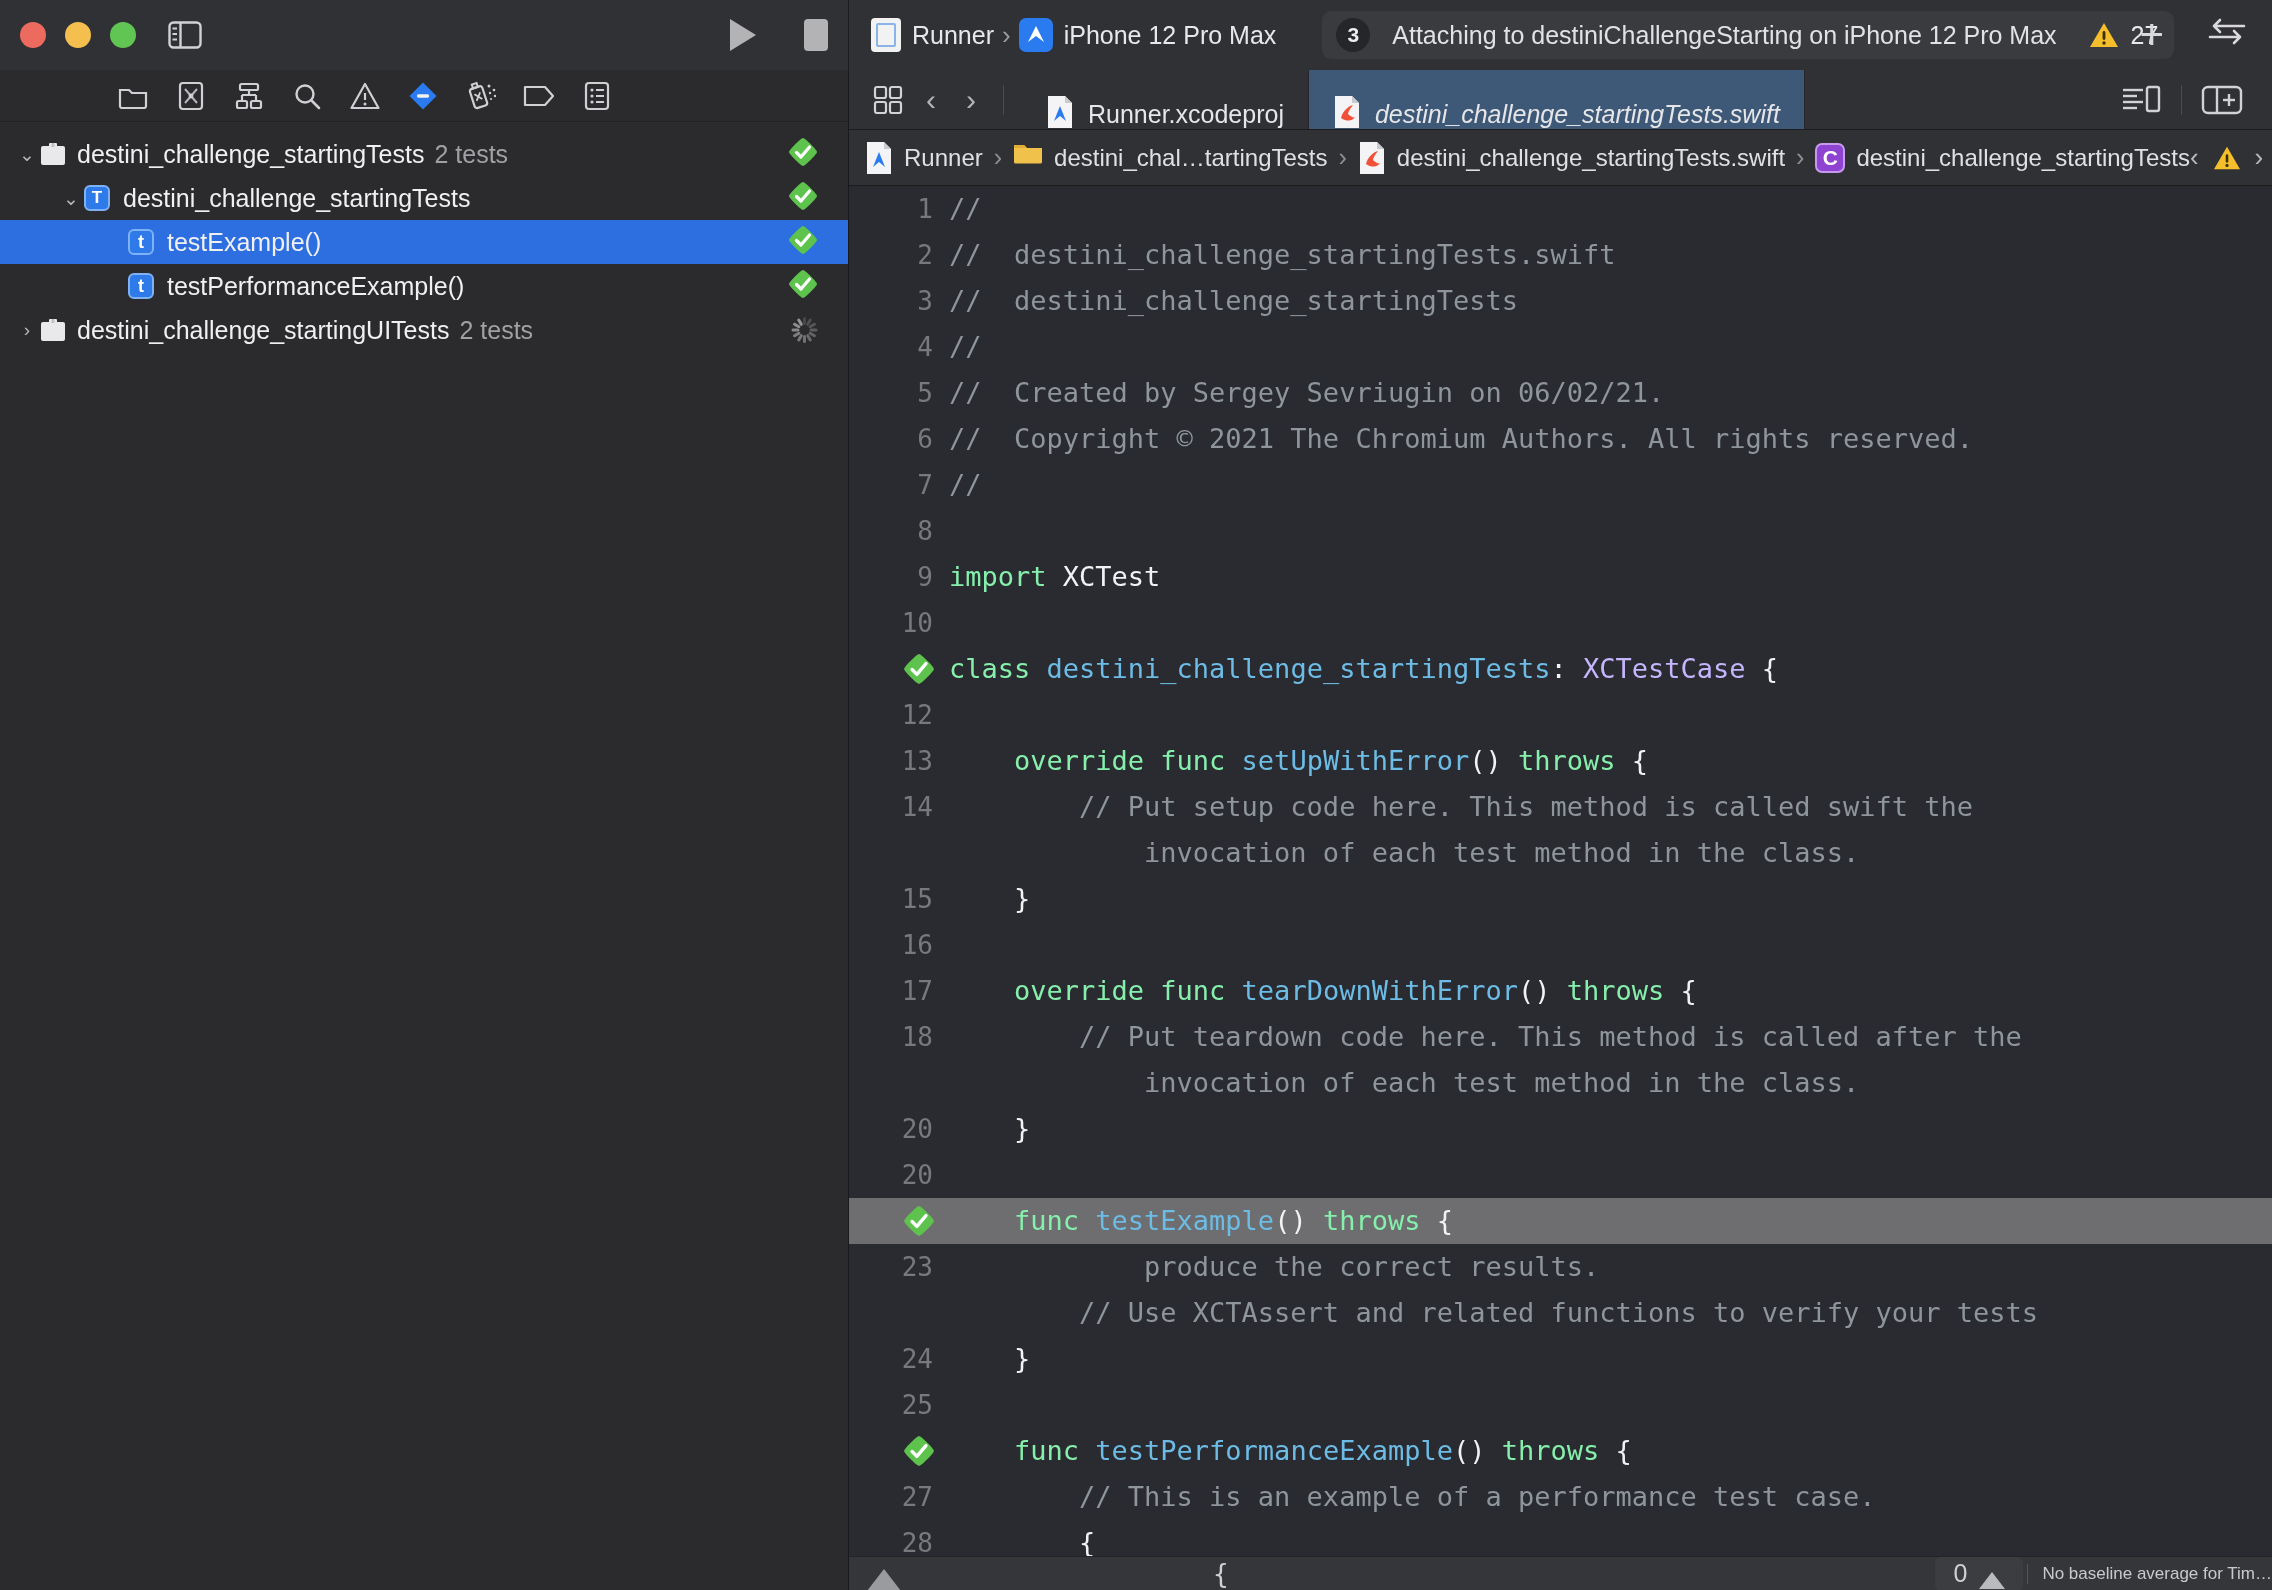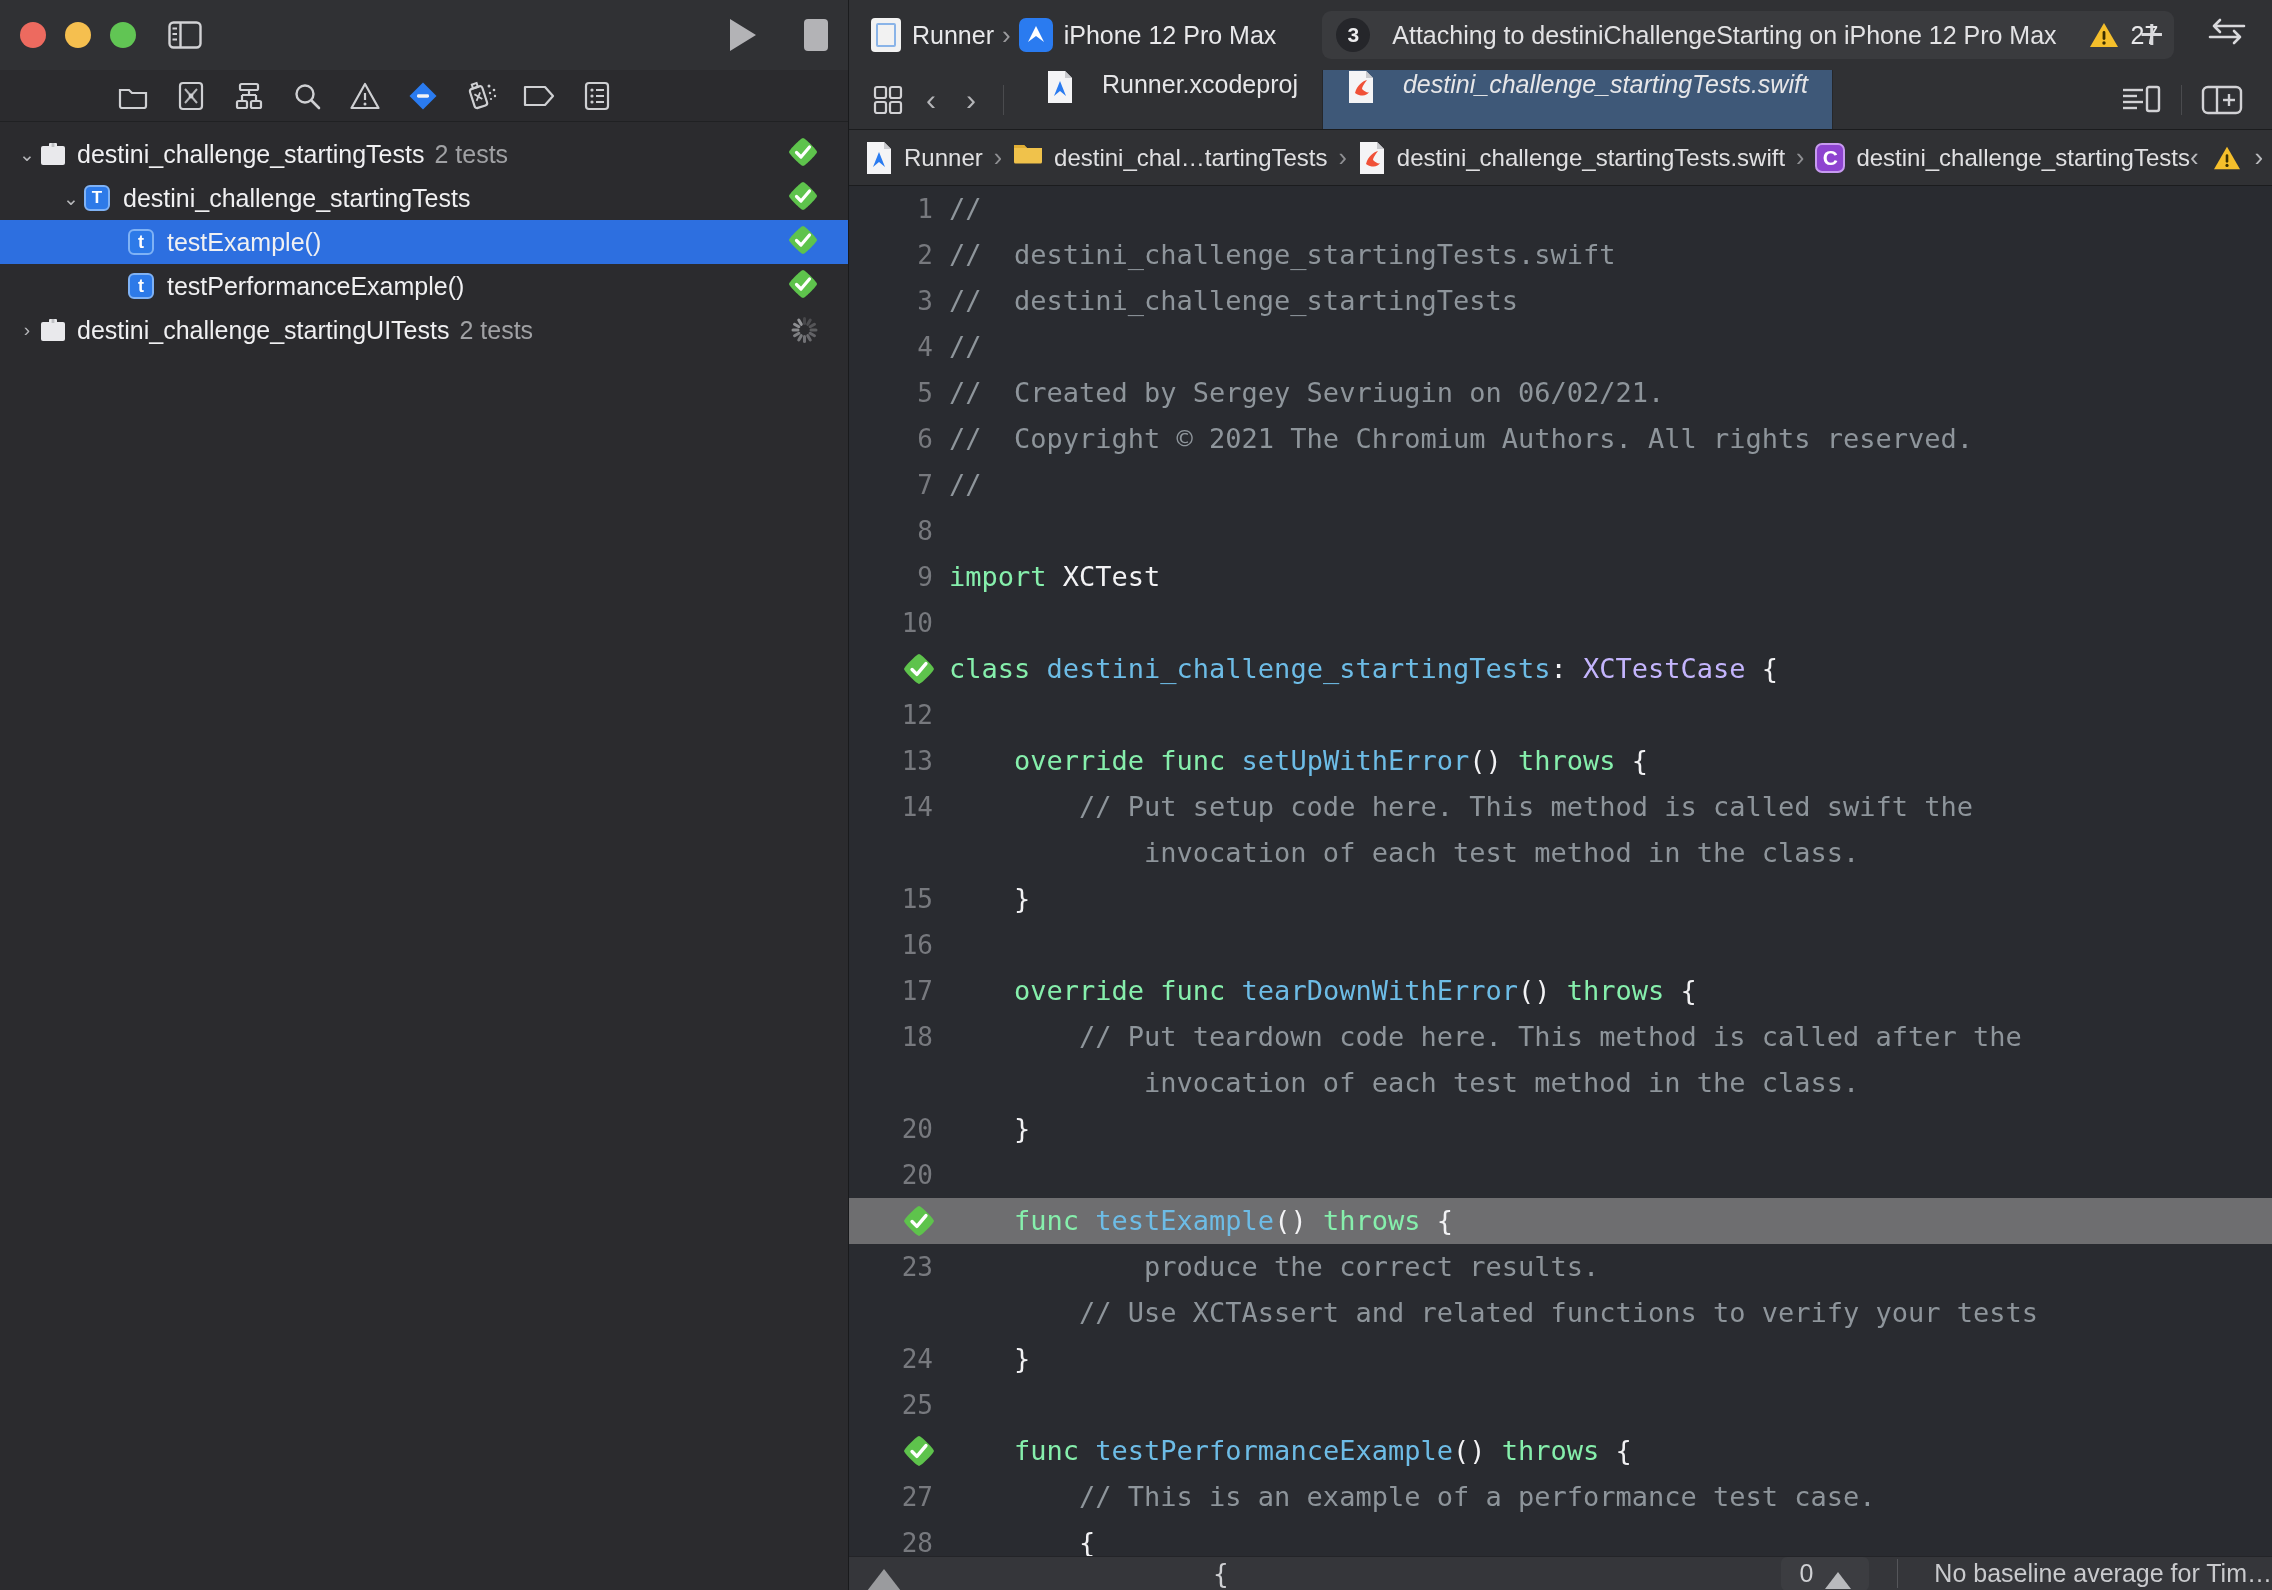--- a/index.html
+++ b/index.html
@@ -75,21 +75,21 @@
   .spinner i { position:absolute; left:11px; top:0; width:3px; height:8px; background:#9b9c9f; border-radius:2px; transform-origin:1.5px 13px; }
 
   
   .editor-pane { flex:1; display:flex; flex-direction:column; min-width:0; background:#292b30; }
 
   .tabbar { height:60px; display:flex; align-items:stretch; background:#303134; border-bottom:1px solid #1b1c1e; }
   .tabbar-left { display:flex; align-items:center; gap:0; padding:0 6px 0 16px; }
   .grid-btn { width:46px;height:46px;display:flex;align-items:center;justify-content:center;cursor:pointer; }
   .navarrow { width:40px;height:46px;display:flex;align-items:center;justify-content:center;color:#b4b5b8;font-size:30px;font-weight:300;cursor:pointer;}
   .vsep { width:1px; height:30px; background:#4a4b4e; margin:0 12px; align-self:center; }
-  .tab { display:flex; align-items:flex-start; gap:28px; padding:0 24px; height:100%; cursor:pointer; border-right:1px solid #26272a; min-width:0;}
+  .tab { display:flex; align-items:flex-end; gap:14px; padding:0 24px; height:100%; cursor:pointer; border-right:1px solid #26272a; min-width:0;}
   .tab.active { background:#3e5878; }
   .tab-label { color:#e6e6e8; font-size:25px; white-space:nowrap; }
   .tab.active .tab-label { font-style:italic; }
   .fileico { width:28px;height:34px;border-radius:3px;flex:0 0 28px; position:relative; }
   .tabbar-right { margin-left:auto; display:flex; align-items:center; gap:0; padding-right:22px; }
   .tb-ico { width:56px;height:46px;display:flex;align-items:center;justify-content:center;cursor:pointer;}
 
   .jumpbar { height:56px; display:flex; align-items:center; gap:0; background:#303134; border-bottom:1px solid #1b1c1e; padding-left:16px; }
   .crumb { display:flex; align-items:center; gap:11px; cursor:pointer; }
   .crumb-label { color:#e0e0e2; font-size:24px; white-space:nowrap; }
@@ -114,21 +114,21 @@
 
   
   .bottom-bar { position:absolute; left:0; right:0; bottom:0; height:34px; background:#35363a; border-top:1px solid #232428; display:flex; align-items:center; overflow:hidden; }
   .bb-seg { height:34px; display:flex; align-items:center; gap:12px; padding:0 18px; }
   .bb-seg.a { width:700px; justify-content:flex-start; }
   .bb-up { width:0;height:0;border-left:17px solid transparent;border-right:17px solid transparent;border-bottom:22px solid #9a9b9e; margin-top:12px;}
   .bb-brace { color:#cfd0d3; font-family:"DejaVu Sans Mono", monospace; font-size:26px; margin-left:300px;}
   .bb-seg.b { background:#3c3d41; border-radius:6px; margin-left:auto; }
   .bb-num { color:#cfd0d3; font-size:25px; }
   .bb-tri { width:0;height:0;border-left:13px solid transparent;border-right:13px solid transparent;border-bottom:17px solid #b9babd; margin-top:14px;}
-  .bb-msg { color:#c9cacd; font-size:25px; white-space:nowrap; padding-left:36px; border-left:1px solid #55565a; margin-left:28px;}
+  .bb-msg { color:#c9cacd; font-size:17px; white-space:nowrap; padding-left:14px; border-left:1px solid #55565a; margin-left:4px;}
 </style>
 </head>
 <body>
 
 <div id="app">
 
   <div class="topbar">
 
     <div class="topbar-left">
       <div class="traffic">

